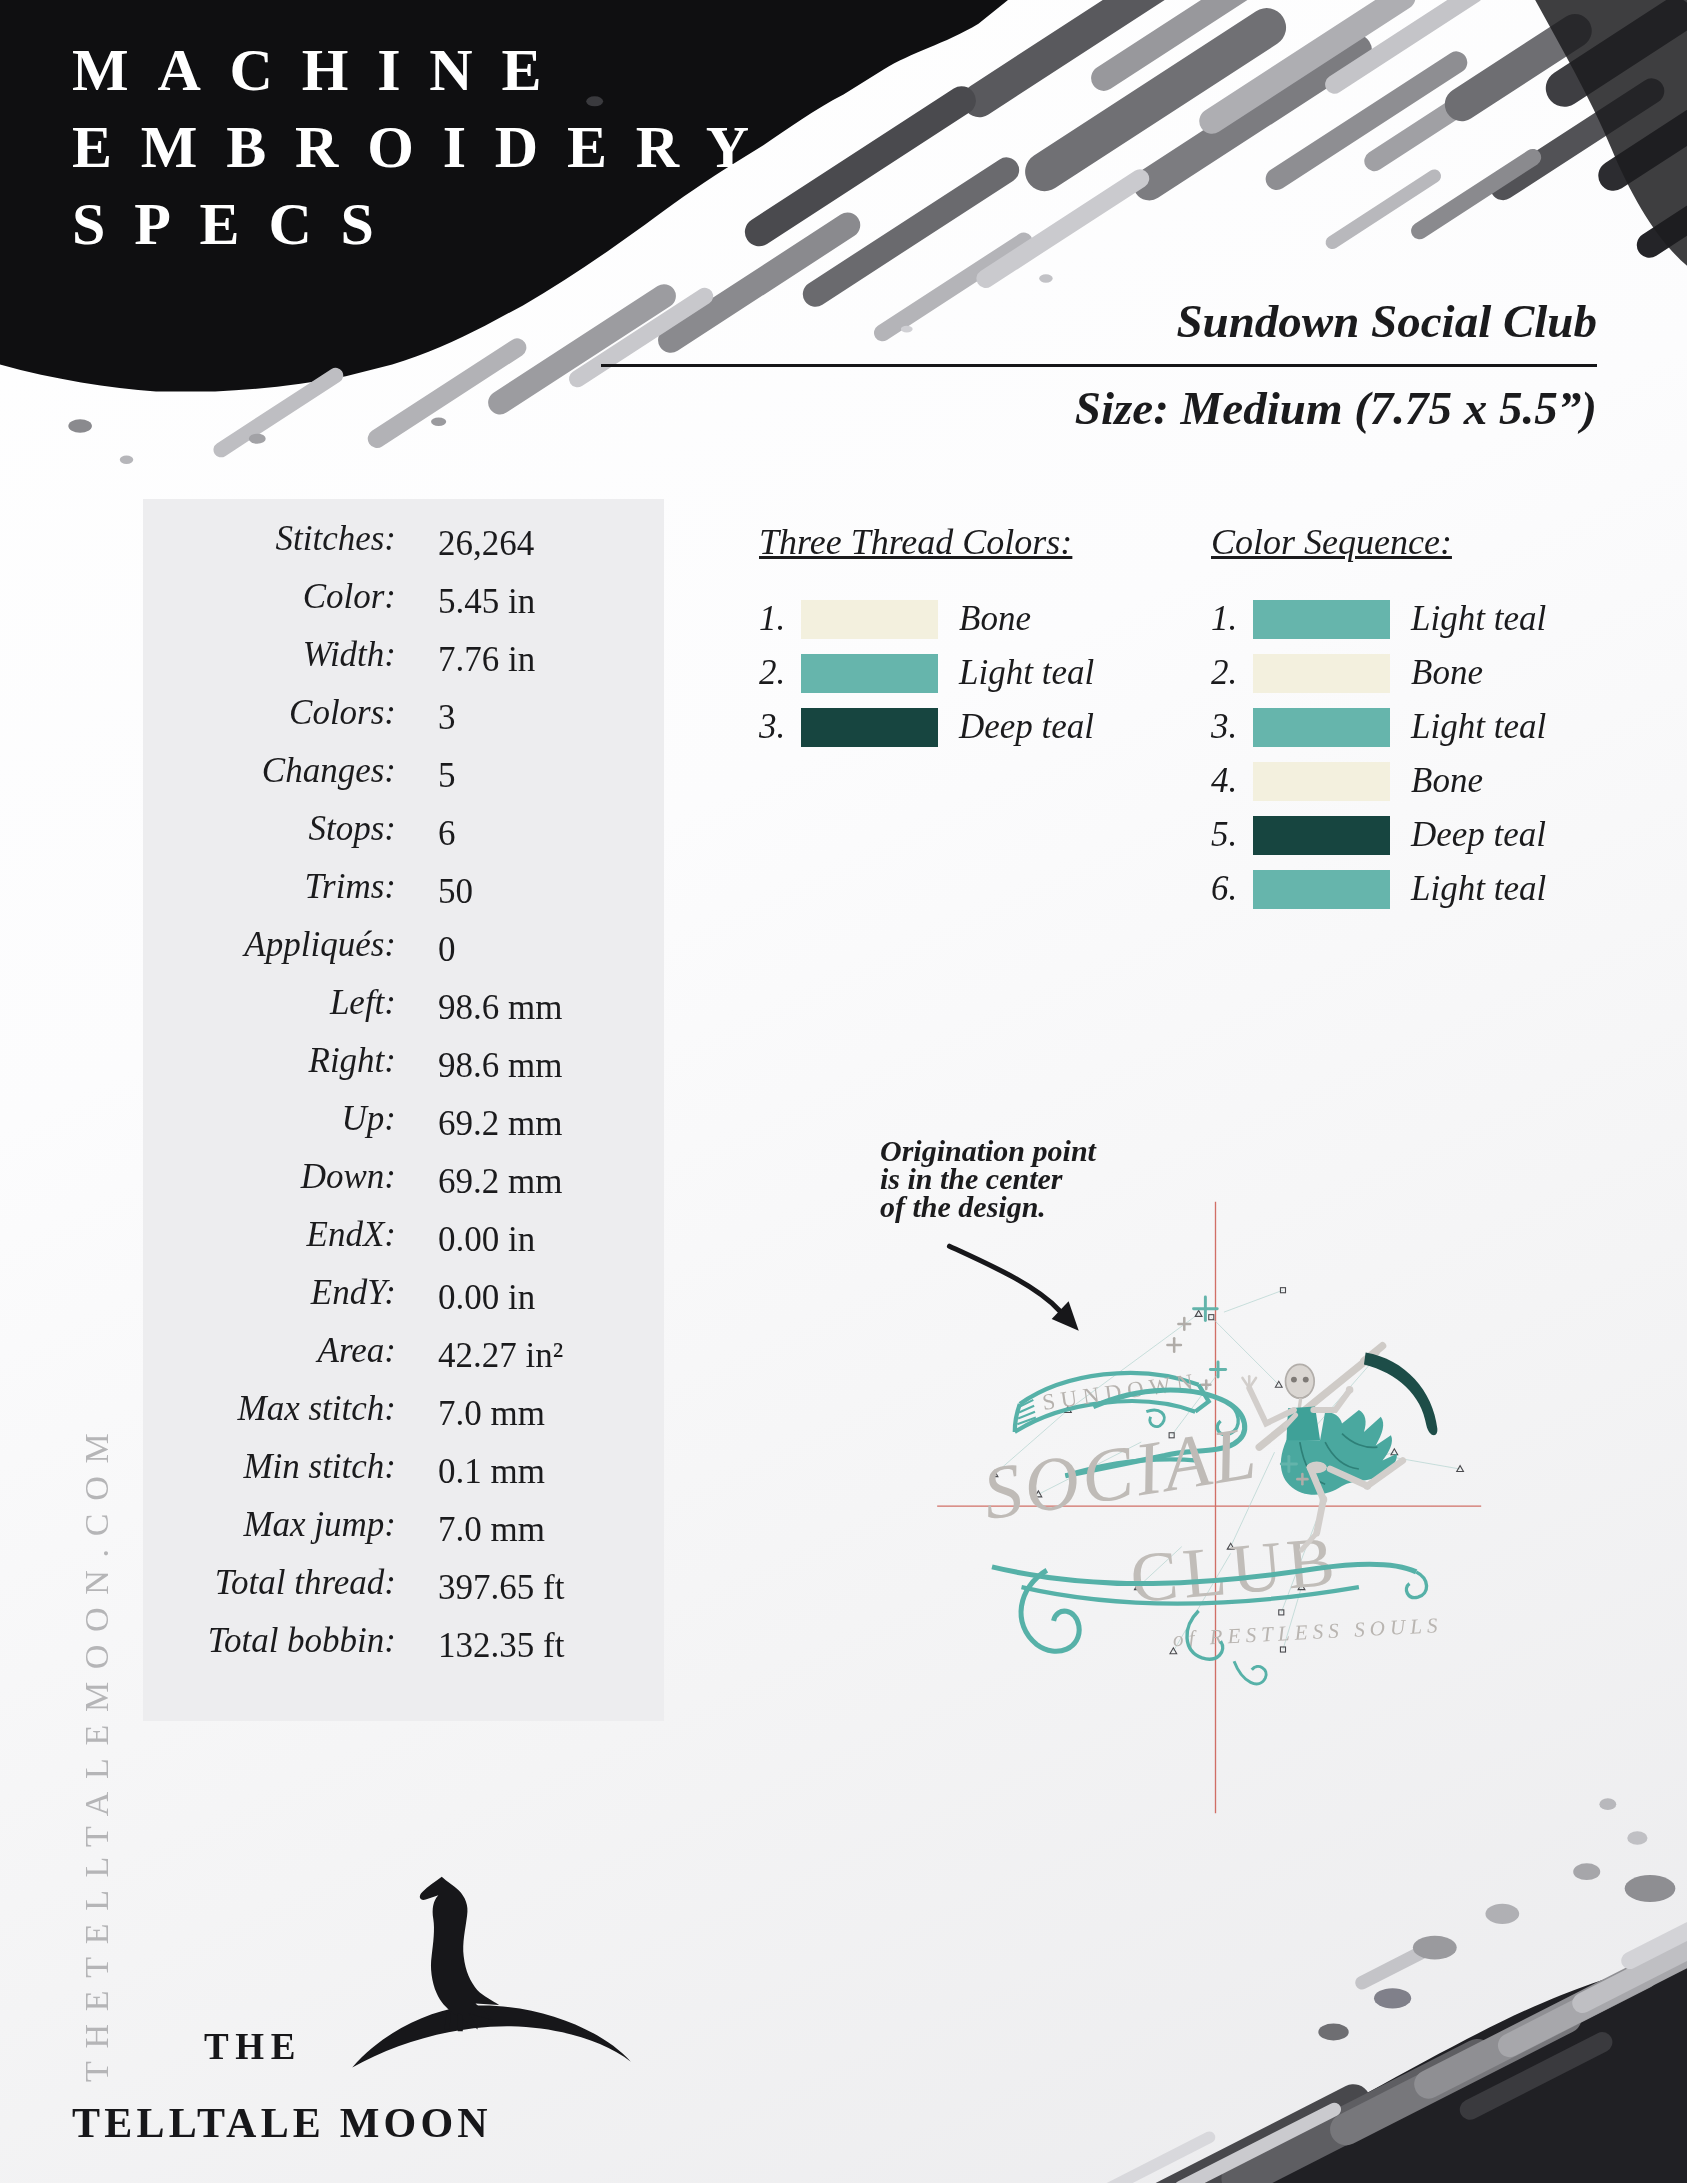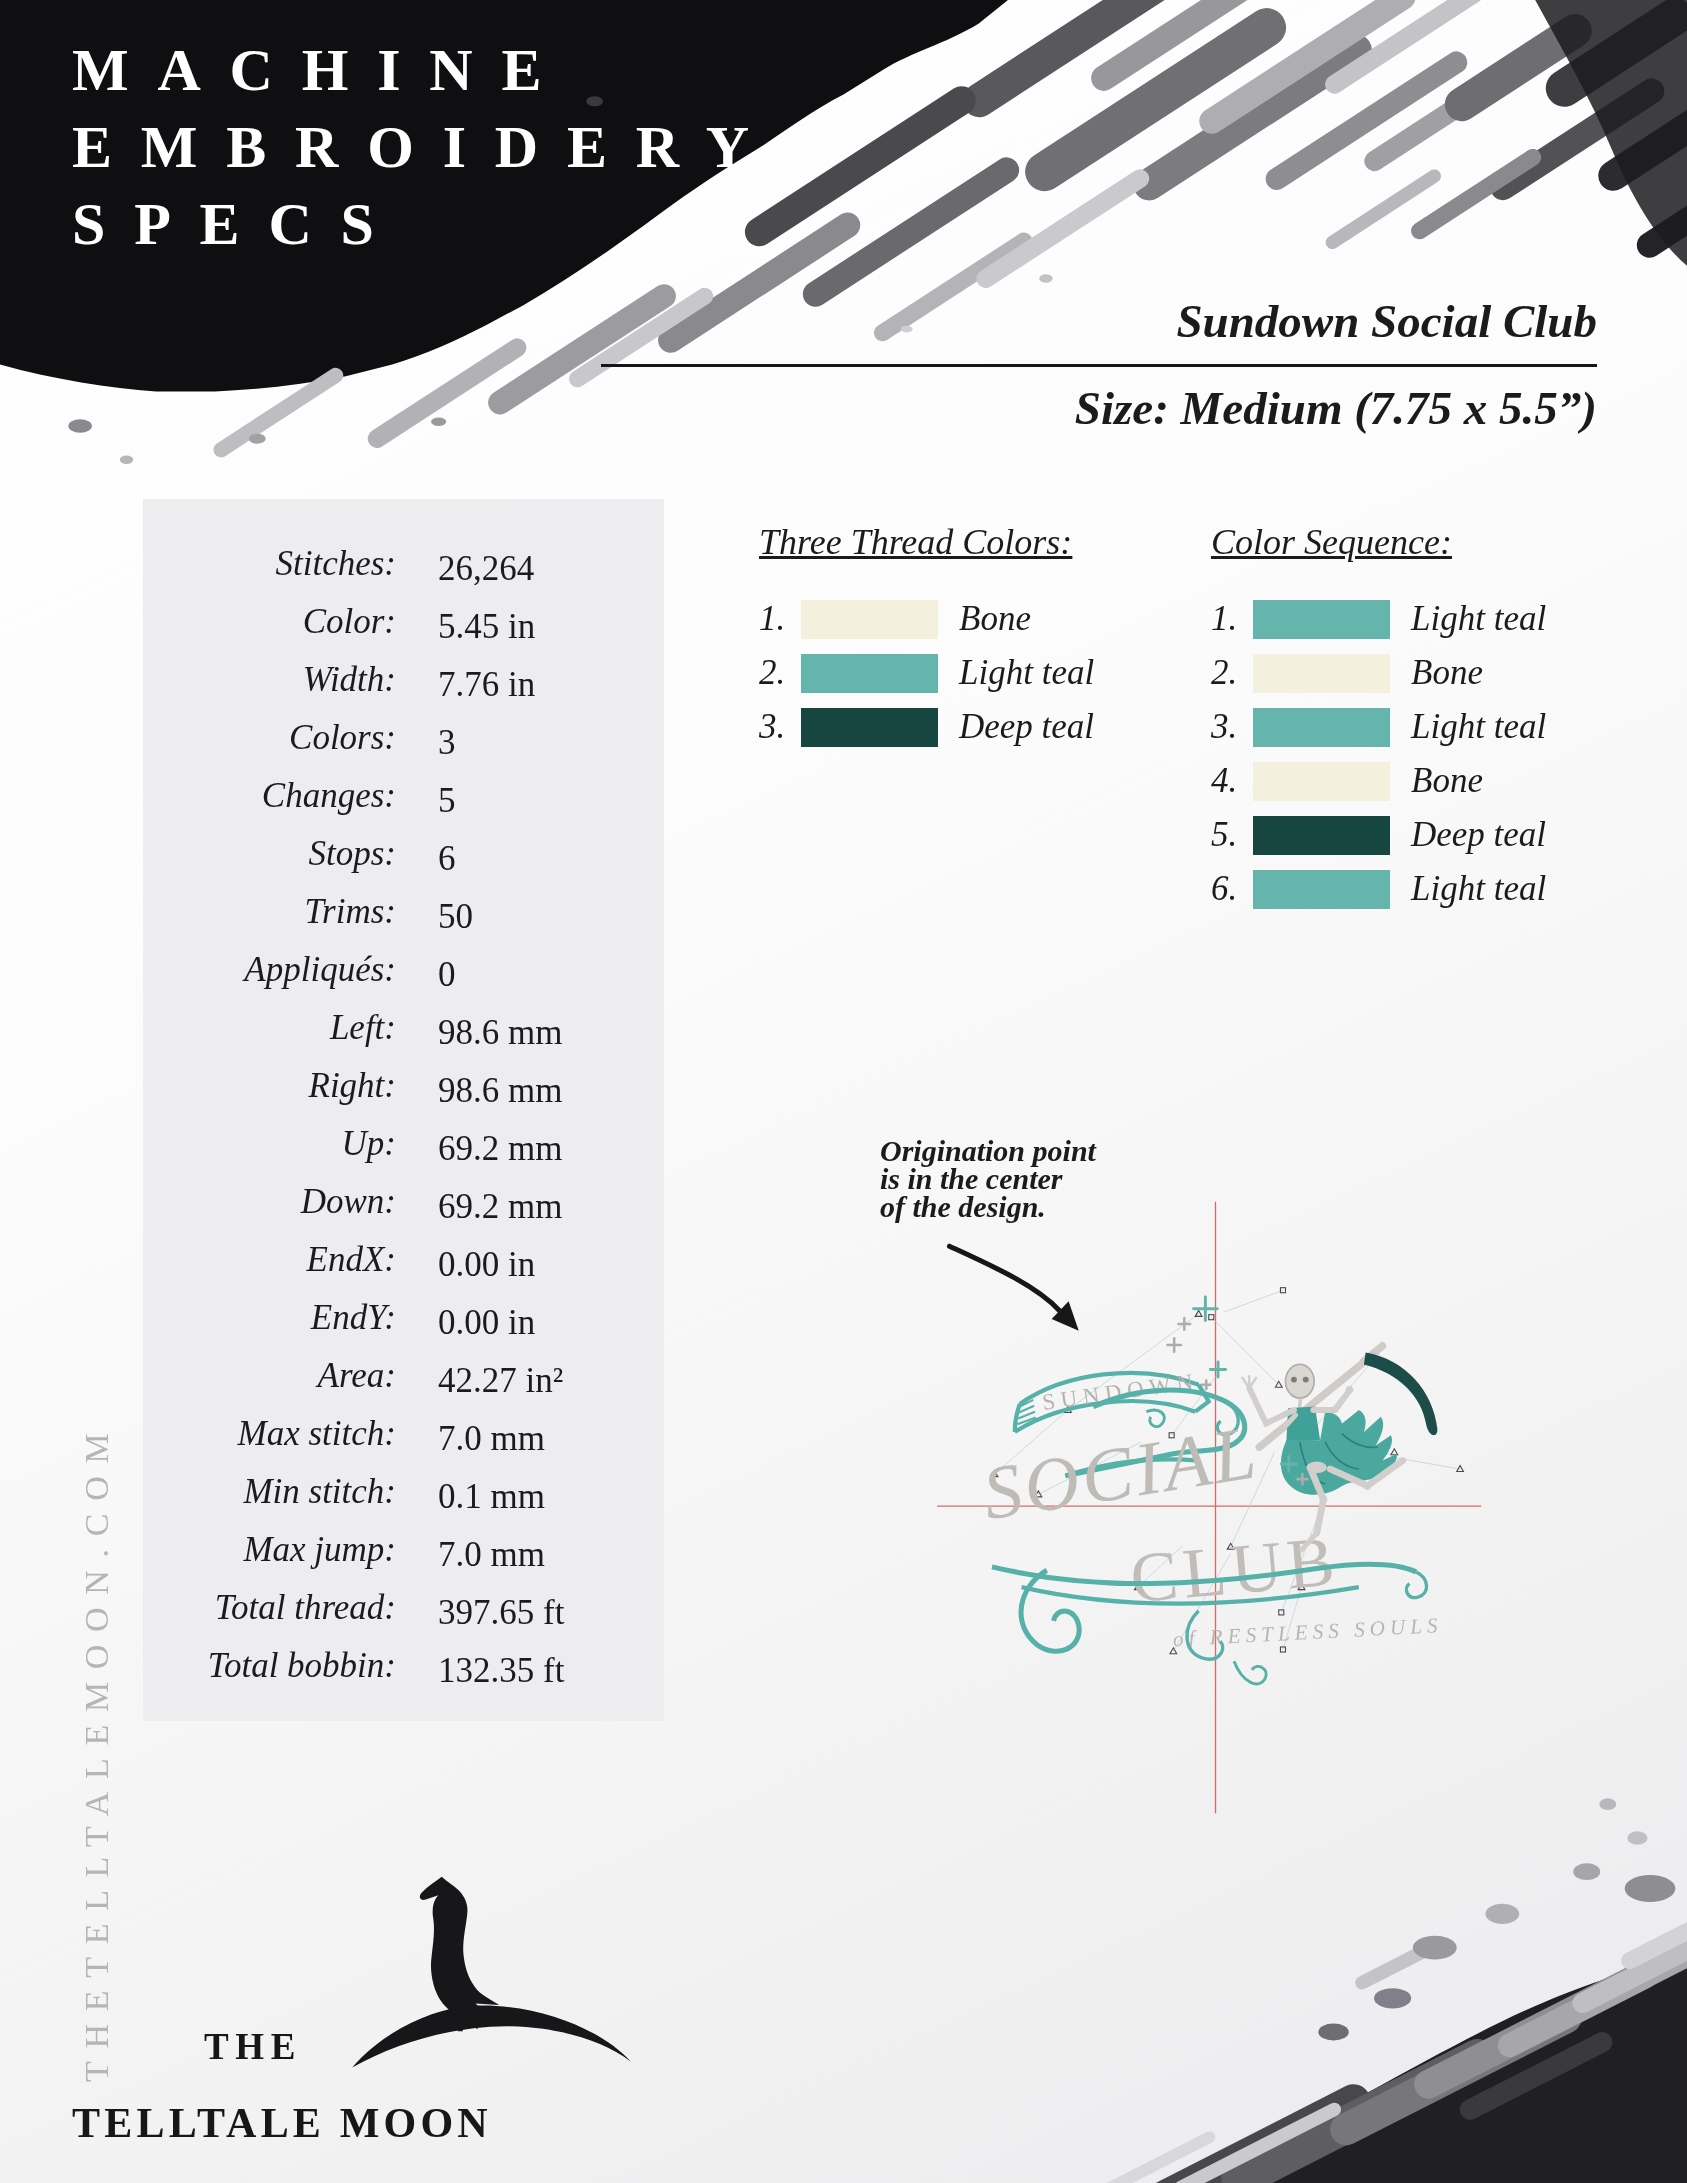--- a/index.html
+++ b/index.html
@@ -9,21 +9,21 @@
     font-family:"Liberation Serif","DejaVu Serif",serif;color:#1b1b1d;
   }
   .abs{position:absolute;}
   
   #title{left:72px;top:32px;color:#ffffff;font-weight:bold;font-size:60px;
     letter-spacing:0.48em;line-height:77px;white-space:nowrap;}
   #design-name{right:90px;top:294px;font-size:47px;font-weight:bold;font-style:italic;white-space:nowrap;}
   #header-rule{left:601px;top:364px;width:996px;height:3.4px;background:#161618;}
   #size-label{right:90px;top:381px;font-size:47px;font-weight:bold;font-style:italic;white-space:nowrap;text-align:right;}
   
-  #specs-panel{left:143px;top:499px;width:521px;height:1222px;background:#EDEDEF;padding-top:36px;box-sizing:border-box;}
+  #specs-panel{left:143px;top:499px;width:521px;height:1222px;background:#EDEDEF;padding-top:11px;box-sizing:border-box;}
   .spec-row{display:flex;align-items:center;height:58px;font-size:35px;}
   .spec-label{width:253px;text-align:right;font-style:italic;}
   .spec-value{margin-left:42px;margin-top:9px;}
   
   .color-block{top:521px;}
   #thread-colors{left:759px;}
   #color-sequence{left:1211px;}
   .color-heading{font-size:36px;font-style:italic;height:71px;text-decoration:underline;}
   .color-row{display:flex;align-items:center;height:54px;font-size:35px;font-style:italic;}
   .cnum{width:42px;}

